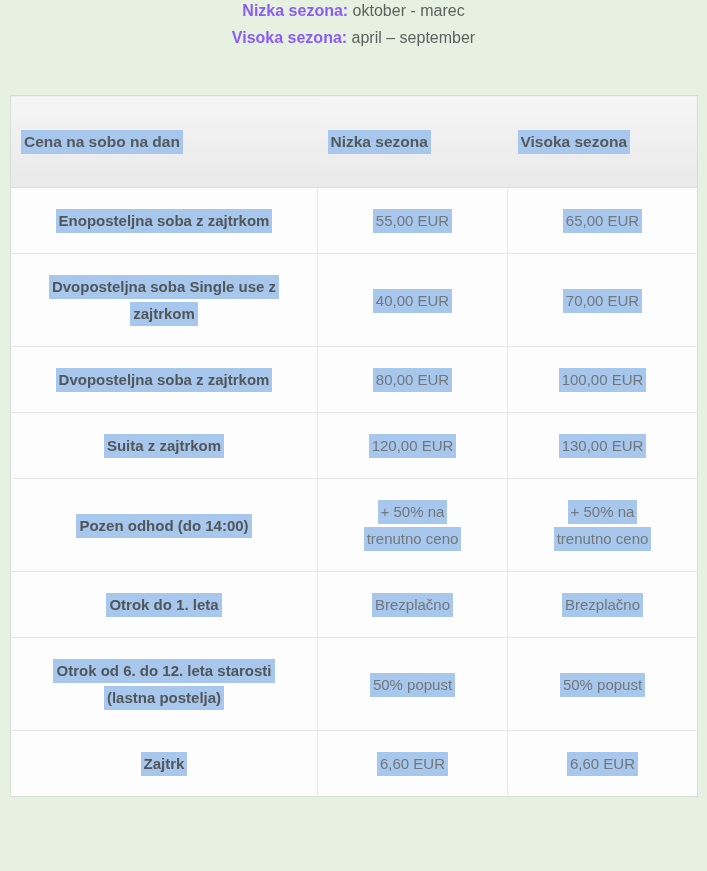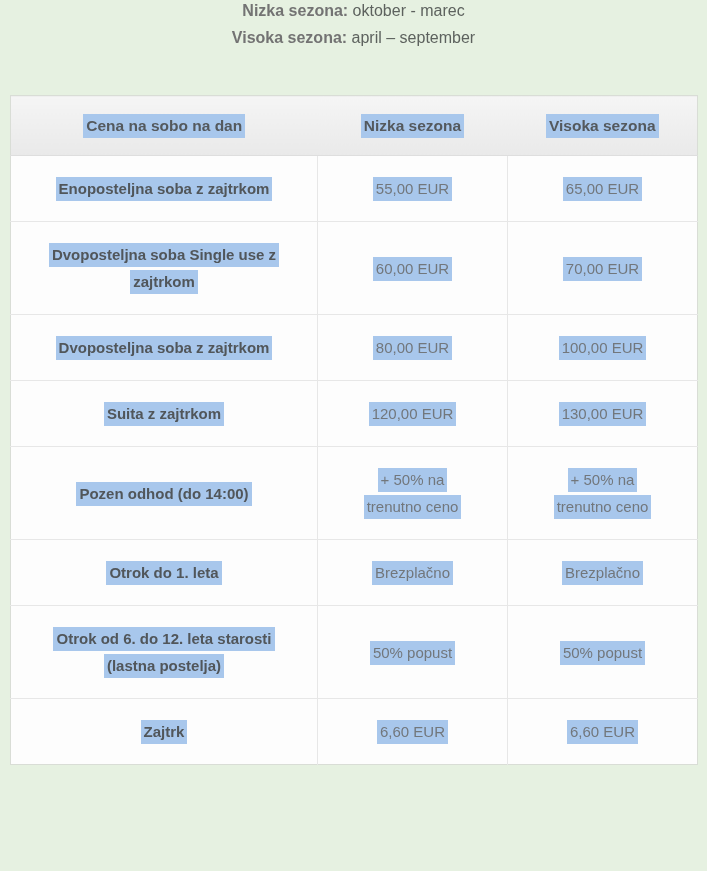--- a/index.html
+++ b/index.html
@@ -12,38 +12,38 @@
   }
   
   .intro {
     margin-top: -3px;
     text-align: center;
     font-size: 16px;
     line-height: 27px;
     color: #5d625e;
   }
   .intro-line { margin: 0; }
-  .intro-line strong { color: #737373; font-weight: 700; }
+  .intro-line strong { color: #8b5cf6; font-weight: 700; }
   
   table.price-table {
     border-collapse: collapse;
     table-layout: fixed;
     width: 687px;
     margin: 44px 0 0 10px;
     background: #ffffff;
     border: 1px solid #d9ddd6;
   }
   .price-table th {
     background: linear-gradient(#f5f5f5, #e9e9e9);
     font-weight: 700;
     font-size: 15.5px;
     line-height: 27px;
     color: #54595d;
-    text-align: center;
-    padding: 16px 10px;
+    text-align: left;
+    padding: 32px 10px;
     border-bottom: 1px solid #dedede;
   }
   .price-table td {
     background: #fdfdfd;
     text-align: center;
     font-size: 15px;
     line-height: 27px;
     padding: 19px 10px;
     border-top: 1px solid #e7e7e7;
   }
@@ -83,21 +83,21 @@
   <tbody id="price-rows">
   <tr>
     <td class="label-cell"><span class="hl">Enoposteljna soba z zajtrkom</span></td>
     <td class="value-cell"><span class="hl">55,00 EUR</span></td>
     <td class="value-cell"><span class="hl">65,00 EUR</span></td>
   </tr>
 
   <tr>
     <td class="label-cell"><span class="hl">Dvoposteljna soba Single use z
 zajtrkom</span></td>
-    <td class="value-cell"><span class="hl">60,00 EUR</span></td>
+    <td class="value-cell"><span class="hl">40,00 EUR</span></td>
     <td class="value-cell"><span class="hl">70,00 EUR</span></td>
   </tr>
 
   <tr>
     <td class="label-cell"><span class="hl">Dvoposteljna soba z zajtrkom</span></td>
     <td class="value-cell"><span class="hl">80,00 EUR</span></td>
     <td class="value-cell"><span class="hl">100,00 EUR</span></td>
   </tr>
 
   <tr>

